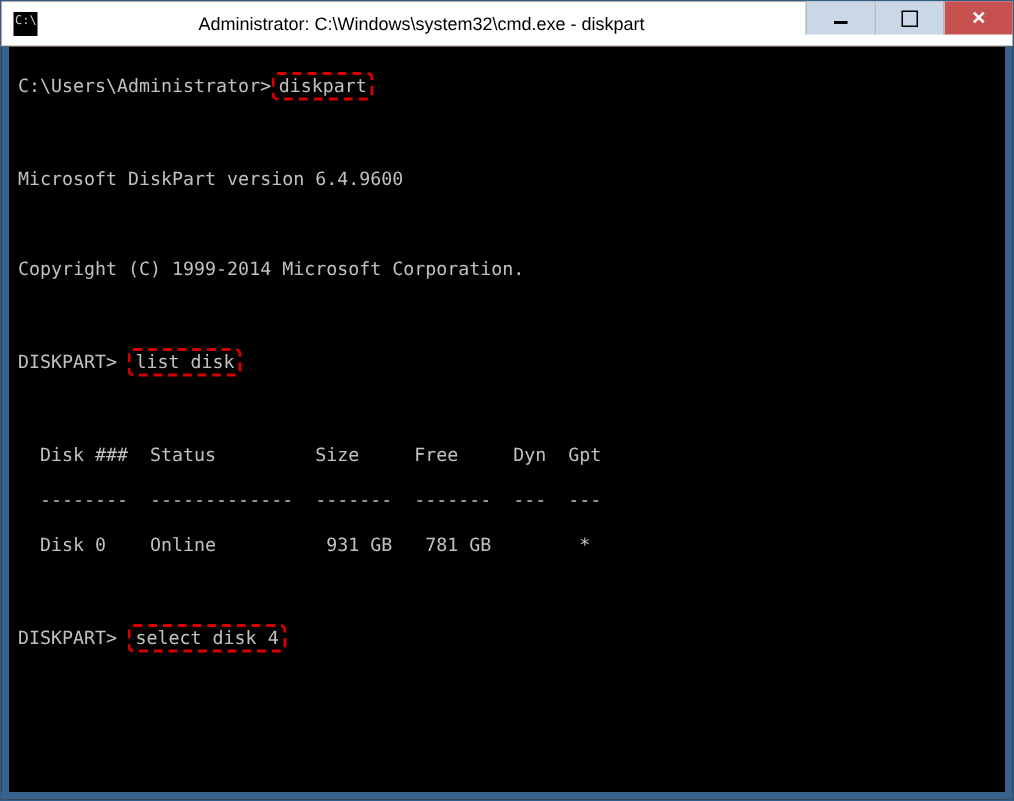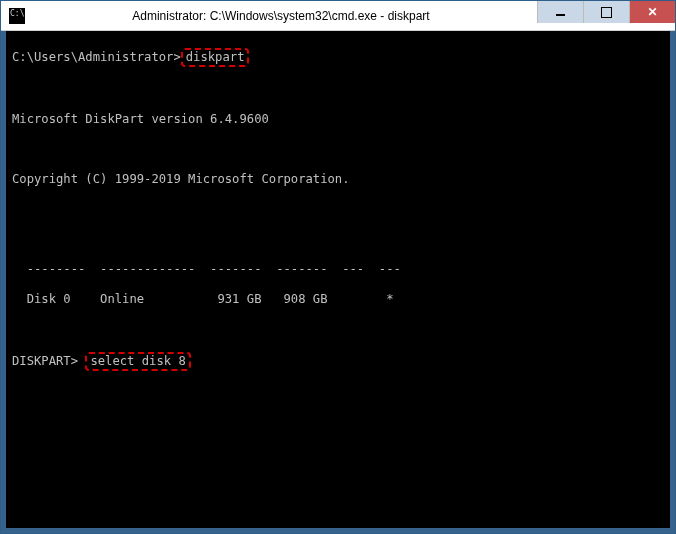--- a/index.html
+++ b/index.html
@@ -70,27 +70,29 @@
       <div class="winbtn max"></div>
       <div class="winbtn close"></div>
     </div>
   </div>
 
   <div class="terminal">
 <span class="row"><span>C:\Users\Administrator&gt;</span><span class="hl">diskpart</span></span>
 <span class="blank"></span>
 <span class="row">Microsoft DiskPart version 6.4.9600</span>
 <span class="blank"></span>
-<span class="row">Copyright (C) 1999-2019 Microsoft Corporation.</span>
+<span class="row">Copyright (C) 1999-2014 Microsoft Corporation.</span>
 <span class="blank"></span>
+<span class="row"><span>DISKPART&gt; </span><span class="hl">list disk</span></span>
 <span class="blank"></span>
+<span class="row">  Disk ###  Status         Size     Free     Dyn  Gpt</span>
 <span class="row">  --------  -------------  -------  -------  ---  ---</span>
-<span class="row">  Disk 0    Online          931 GB   908 GB        *</span>
+<span class="row">  Disk 0    Online          931 GB   781 GB        *</span>
 <span class="blank"></span>
-<span class="row"><span>DISKPART&gt; </span><span class="hl">select disk 8</span></span>
+<span class="row"><span>DISKPART&gt; </span><span class="hl">select disk 4</span></span>
 <span class="blank"></span>
 
 
 
 
 
 
 
 
 

